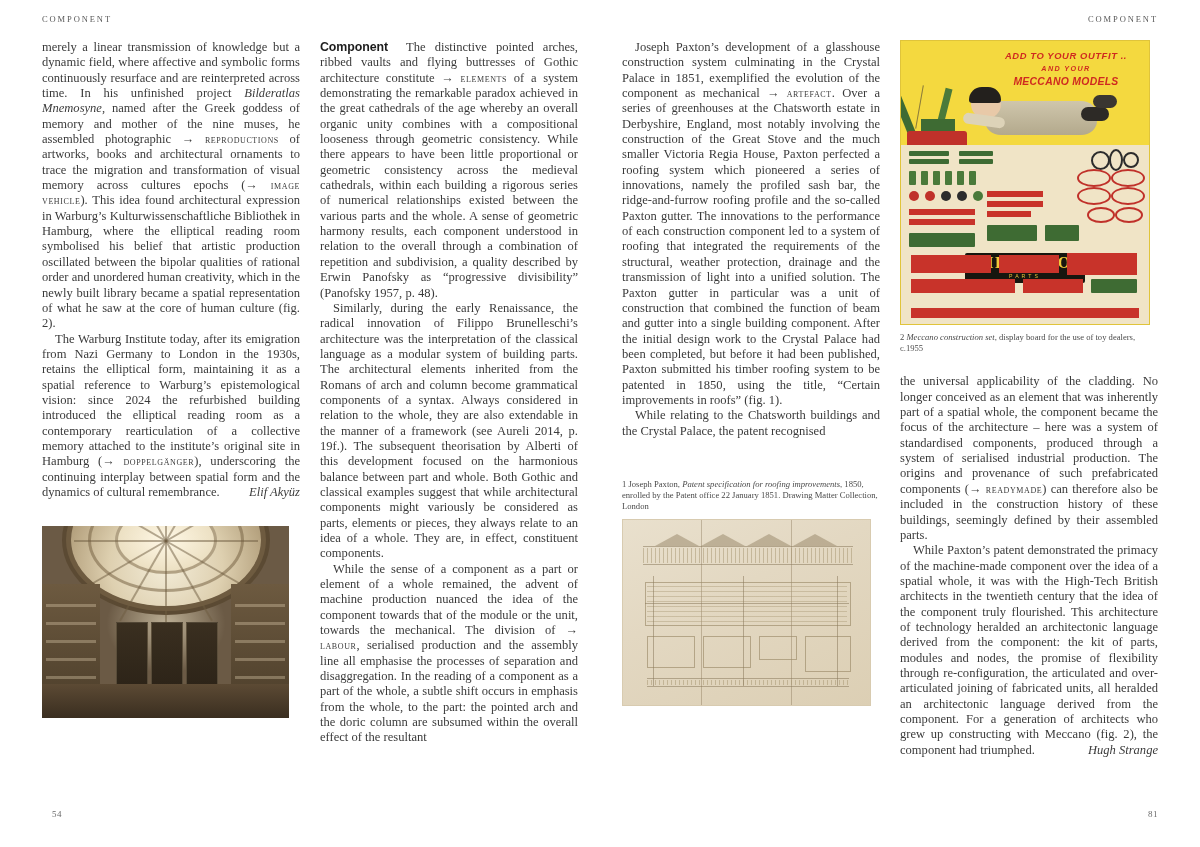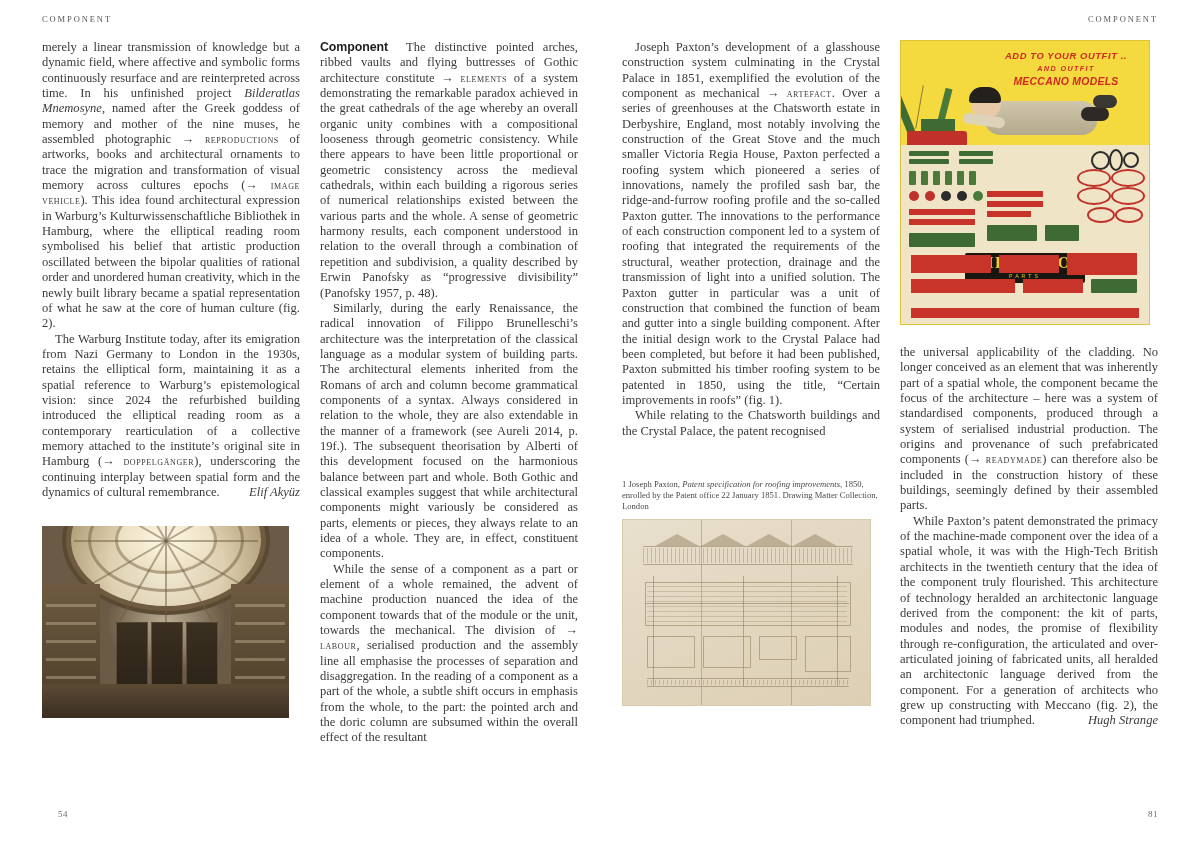--- a/index.html
+++ b/index.html
@@ -137,21 +137,21 @@
   .mc-logo .m1{font-family:"Liberation Serif", serif;font-weight:bold;color:#f0c93a;font-size:16px;
      letter-spacing:1.2px;line-height:20px;}
   .mc-logo .m2{font-family:"Liberation Sans", sans-serif;color:#e8c33a;font-size:5.2px;letter-spacing:3px;line-height:7px;}
   .mc-parts{position:absolute;left:0;right:0;top:104px;bottom:0;background:#f0e4c6;}
   .chip{position:absolute;border-radius:1px;}
   .ring{position:absolute;border-radius:50%;background:transparent;}
   .mc-bottom-bar{position:absolute;left:10px;right:10px;bottom:6px;height:10px;background:#c8332a;}
   .mc-strip{position:absolute;background:#c8332a;}
 
   .pagenum{position:absolute;bottom:28px;font-size:9px;color:#6a6a6a;letter-spacing:.5px;}
-  .pn-left{left:58px;text-align:right;}
+  .pn-left{left:52px;text-align:right;}
   .pn-right{right:42px;}
 </style>
 </head>
 <body>
 
 <div class="spread">
 
   <div class="page page-left">
     <div class="running-head rh-left">COMPONENT</div>
 
@@ -258,21 +258,21 @@
           </div>
         </div>
       </div>
 
       <div class="col">
 
         <div class="photo-meccano">
           <div class="mc-top"></div>
           <div class="mc-head">
             <div class="l1">ADD TO YOUR OUTFIT ..</div>
-            <div class="l2">AND  OUTFIT</div>
+            <div class="l2">AND  YOUR</div>
             <div class="l3">MECCANO MODELS</div>
           </div>
           <div class="mc-crane">
             <div class="mc-crane-boom"></div>
             <div class="mc-crane-boom2"></div>
             <div class="mc-rope"></div>
             <div class="mc-crane-cab"></div>
             <div class="mc-crane-base"></div>
           </div>
           <div class="mc-boy">
@@ -331,20 +331,21 @@
             <div class="mc-strip" style="left:10px;top:110px;width:80px;height:18px;"></div>
             <div class="mc-strip" style="left:98px;top:110px;width:60px;height:18px;"></div>
             <div class="mc-strip" style="left:166px;top:108px;width:70px;height:22px;"></div>
             <div class="mc-strip" style="left:10px;top:134px;width:104px;height:14px;"></div>
             <div class="mc-strip" style="left:122px;top:134px;width:60px;height:14px;"></div>
             <div class="chip" style="left:190px;top:134px;width:46px;height:14px;background:#3e6b33;"></div>
             <div class="mc-bottom-bar"></div>
           </div>
         </div>
 
+        <p class="caption" style="margin-top:7px;"><span>2</span> <i>Meccano construction set</i><span>, display board for the use of toy dealers, c.1955</span></p>
 
         <p style="margin-top:20px;"><span>the universal applicability of the cladding. No longer conceived as an element that was inherently part of a spatial whole, the component became the focus of the architecture – here was a system of standardised components, produced through a system of serialised industrial production. The origins and provenance of such prefabricated components (→ </span><span class="sc">readymade</span><span>) can therefore also be included in the construction history of these buildings, seemingly defined by their assembled parts.</span></p>
 
         <p class="indent"><span>While Paxton’s patent demonstrated the primacy of the machine-made component over the idea of a spatial whole, it was with the High-Tech British architects in the twentieth century that the idea of the component truly flourished. This architecture of technology heralded an architectonic language derived from the component: the kit of parts, modules and nodes, the promise of flexibility through re-configuration, the articulated and over-articulated joining of fabricated units, all heralded an architectonic language derived from the component. For a generation of architects who grew up constructing with Meccano (fig. 2), the component had triumphed.</span><i class="author-inline">Hugh Strange</i></p>
       </div>
 
     </div>
 
     <div class="pagenum pn-right">81</div>
   </div>

